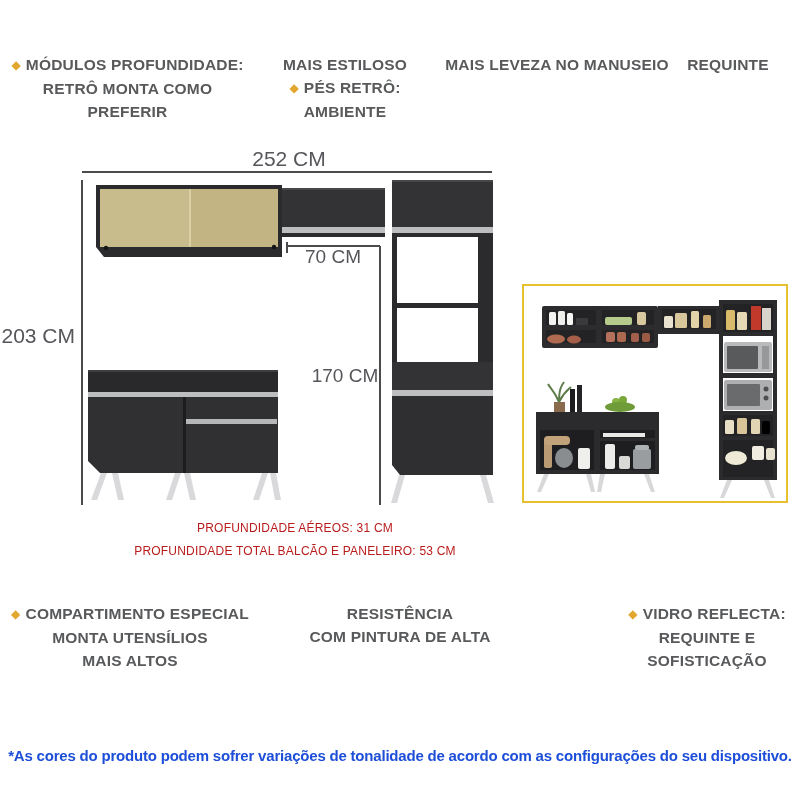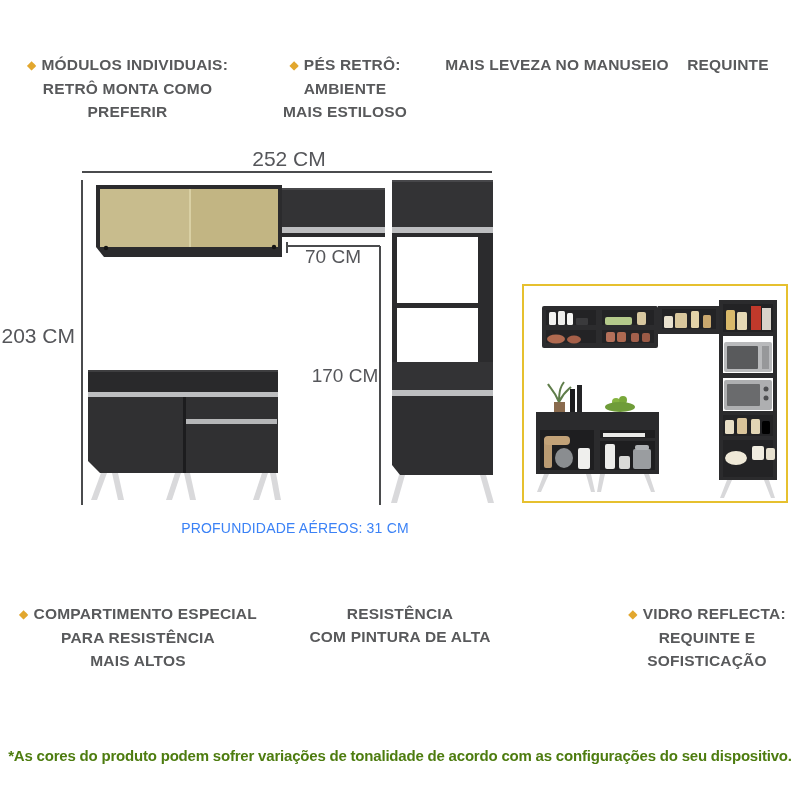--- a/index.html
+++ b/index.html
@@ -13,41 +13,41 @@
     font-size:15.5px;line-height:23px;letter-spacing:.2px;color:#58595b;
   }
   .diamond{
     color:#e2a72e;font-size:12px;margin-right:5px;vertical-align:1px;
     font-family:"DejaVu Sans",sans-serif;
   }
   .diagram-svg{position:absolute;left:0;top:140px;}
   .diagram-svg text{font-family:"Liberation Sans",sans-serif;fill:#55565a;}
   .depth-notes{
     position:absolute;top:517px;left:0;width:590px;text-align:center;
-    font-size:14px;line-height:22.5px;color:#3b82f6;letter-spacing:.2px;
+    font-size:12px;line-height:22.5px;color:#b91c1c;letter-spacing:.2px;
   }
   .photo-box{
     position:absolute;left:522px;top:284px;width:262px;height:215px;
     border:2px solid #e6c02f;background:#ffffff;box-sizing:content-box;
   }
   .disclaimer{
     position:absolute;top:747px;left:0;width:800px;text-align:center;
-    font-weight:bold;font-size:15px;letter-spacing:-0.2px;color:#4d7c0f;
+    font-weight:bold;font-size:15px;letter-spacing:-0.2px;color:#1d4ed8;
   }
 </style>
 </head>
 <body>
 
 <div class="feat" style="left:5px;top:53px;width:245px">
-  <div><span class="diamond">◆</span><span>MÓDULOS INDIVIDUAIS:</span></div>
+  <div><span class="diamond">◆</span><span>MÓDULOS PROFUNDIDADE:</span></div>
   <div>RETRÔ MONTA COMO PREFERIR</div>
 </div>
 <div class="feat" style="left:250px;top:53px;width:190px">
+  <div>MAIS ESTILOSO</div>
   <div><span class="diamond">◆</span><span>PÉS RETRÔ: AMBIENTE</span></div>
-  <div>MAIS ESTILOSO</div>
 </div>
 <div class="feat" style="left:443px;top:53px;width:228px">
   <div>MAIS LEVEZA NO MANUSEIO</div>
 </div>
 <div class="feat" style="left:668px;top:53px;width:120px">
   <div>REQUINTE</div>
 </div>
 
 <svg class="diagram-svg" width="540" height="430" viewBox="0 140 540 430">
 
@@ -104,20 +104,21 @@
     <polygon points="112,473 118,473 124,500 118,500" fill="#d9d9db"></polygon>
     <polygon points="175,473 181,473 172,500 166,500" fill="#d9d9db"></polygon>
     <polygon points="184,473 190,473 196,500 190,500" fill="#d9d9db"></polygon>
     <polygon points="262,473 268,473 259,500 253,500" fill="#d9d9db"></polygon>
     <polygon points="270,473 276,473 281,500 275,500" fill="#d9d9db"></polygon>
   </g>
 </svg>
 
 <div class="depth-notes">
   <div>PROFUNDIDADE AÉREOS: 31 CM</div>
+  <div>PROFUNDIDADE TOTAL BALCÃO E PANELEIRO: 53 CM</div>
 </div>
 
 <div class="photo-box">
   <svg width="262" height="215" viewBox="0 0 262 215">
 
     <g>
       <rect x="18" y="20" width="116" height="42" rx="2" fill="#2c2c2e"></rect>
       <rect x="22" y="24" width="50" height="15" fill="#232325"></rect>
       <rect x="78" y="24" width="52" height="15" fill="#232325"></rect>
       <rect x="22" y="44" width="50" height="13" fill="#232325"></rect>
@@ -217,23 +218,23 @@
         <rect x="111" y="159" width="14" height="5" rx="2" fill="#aeb1b4"></rect>
       </g>
       <polygon points="20,188 25,188 17,206 13,206" fill="#d8d8da"></polygon>
       <polygon points="62,188 67,188 71,206 67,206" fill="#d8d8da"></polygon>
       <polygon points="76,188 81,188 77,206 73,206" fill="#d8d8da"></polygon>
       <polygon points="120,188 125,188 131,206 127,206" fill="#d8d8da"></polygon>
     </g>
   </svg>
 </div>
 
-<div class="feat" style="left:12px;top:602px;width:252px">
+<div class="feat" style="left:4px;top:602px;width:252px">
   <div><span class="diamond">◆</span><span>COMPARTIMENTO ESPECIAL</span></div>
-  <div>PARA RESISTÊNCIA</div>
+  <div>MONTA UTENSÍLIOS</div>
   <div>MAIS ALTOS</div>
 </div>
 <div class="feat" style="left:292px;top:602px;width:216px">
   <div>RESISTÊNCIA</div>
   <div>COM PINTURA DE ALTA</div>
 </div>
 <div class="feat" style="left:607px;top:602px;width:200px">
   <div><span class="diamond">◆</span><span>VIDRO REFLECTA:</span></div>
   <div>REQUINTE E</div>
   <div>SOFISTICAÇÃO</div>

